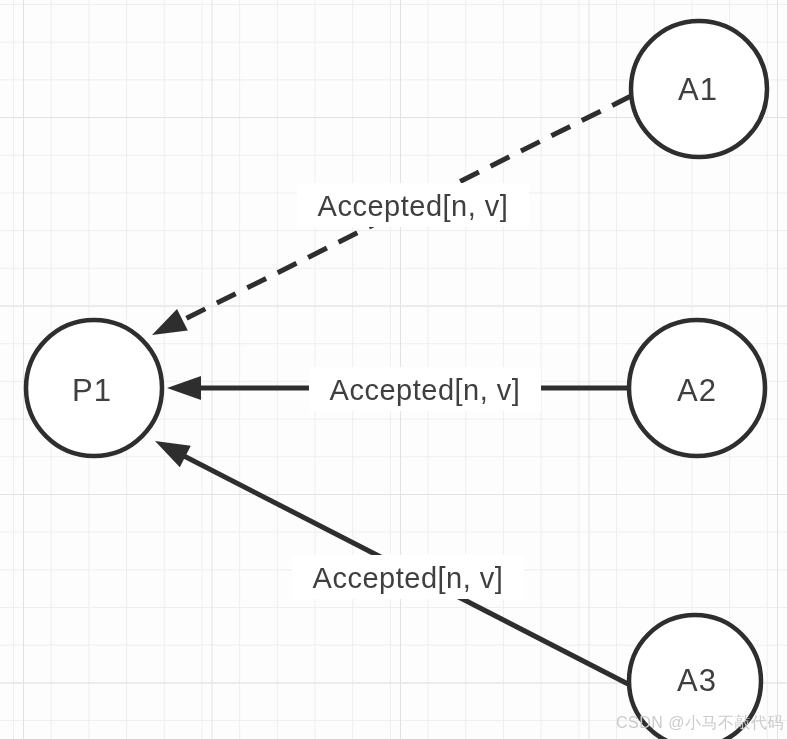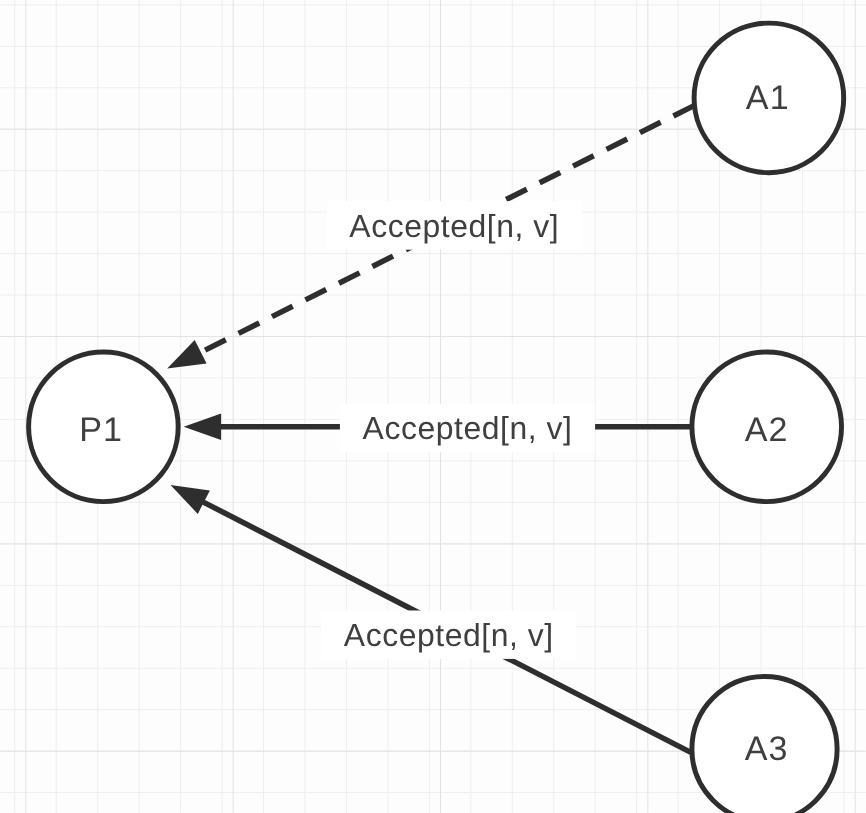--- a/index.html
+++ b/index.html
@@ -125,13 +125,14 @@
     </g>
 
     <g>
       <line class="edge-line" x1="628" y1="684" x2="184" y2="456"></line>
       <polygon class="arrowhead" points="155,441 190.8,445.8 179.8,467.2"></polygon>
       <rect class="edge-label-bg" x="292" y="555" width="232" height="44"></rect>
       <text class="edge-label" x="408" y="578">Accepted[n, v]</text>
     </g>
   </svg>
 
+  <div class="watermark">CSDN @小马不敲代码</div>
 </div>
 
 </body></html>

